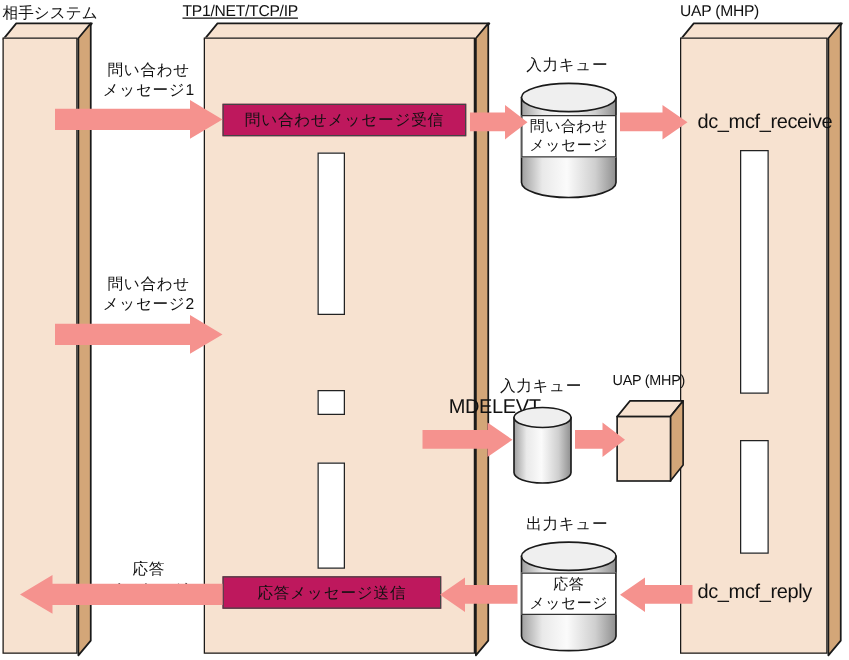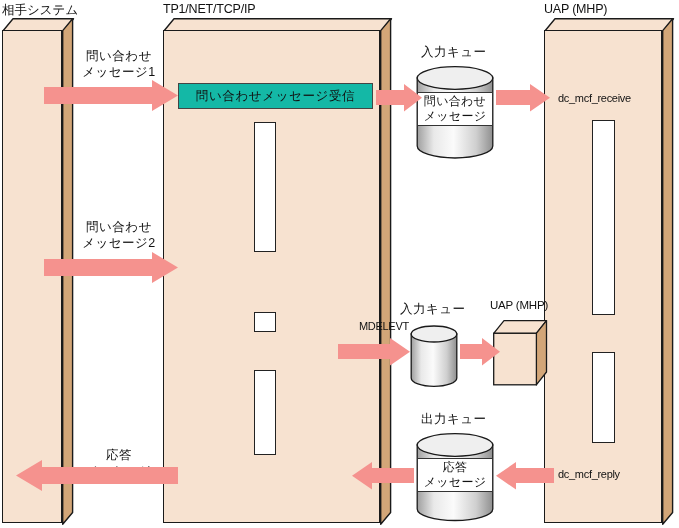--- a/index.html
+++ b/index.html
@@ -25,33 +25,33 @@
   }
   .coltitle.mono{font-family:"Liberation Sans","DejaVu Sans",sans-serif;letter-spacing:-0.2px;}
 
   
   .lifebar{
     position:absolute;background:#ffffff;border:1.4px solid #222;box-sizing:border-box;
   }
 
   
   .procbox{
-    position:absolute;background:#14b8a6;border:1.4px solid #444;box-sizing:border-box;
+    position:absolute;background:#be185d;border:1.4px solid #444;box-sizing:border-box;
     display:flex;align-items:center;justify-content:center;
     font-size:12.5px;white-space:nowrap;color:#111;letter-spacing:0.6px;
   }
 
   
   .lbl{
     position:absolute;font-size:12.5px;line-height:16px;white-space:nowrap;color:#111;
     letter-spacing:0.5px;
   }
   .lbl.center{text-align:center;}
   .lbl.codefont{
-    font-family:"Liberation Sans","DejaVu Sans",sans-serif;letter-spacing:-0.3px;font-size:11px;
+    font-family:"Liberation Sans","DejaVu Sans",sans-serif;letter-spacing:-0.3px;font-size:16px;
   }
 
   
   .cyl{position:absolute;}
   .cyl svg{display:block;overflow:visible;}
   .cyl .cyllabel{
     position:absolute;left:0;width:100%;
     background:#ffffff;border:1.2px solid #333;box-sizing:border-box;
     font-size:12px;line-height:15px;text-align:center;color:#111;
     letter-spacing:0.3px;padding:1px 0;
@@ -74,21 +74,21 @@
   <div class="col3d" style="left:2px;top:18px;width:60px;height:505px;">
     <svg class="cap" width="75" height="14" viewBox="0 0 75 14">
       <polygon points="0.7,13.3 11,0.7 71.5,0.7 61.3,13.3" fill="#f7e2d0" stroke="#1a1a1a" stroke-width="1.4" stroke-linejoin="round"></polygon>
     </svg>
     <div class="front" style="top:12px;height:493px;"></div>
     <svg class="cap" style="left:60px;top:0;" width="14" height="507" viewBox="0 0 14 507">
       <polygon points="0.7,12.6 10.6,0.7 10.6,494.5 0.7,506.3" fill="#d3a678" stroke="#1a1a1a" stroke-width="1.4" stroke-linejoin="round"></polygon>
     </svg>
   </div>
 
-  <div class="coltitle mono" style="left:163px;top:2px;">TP1/NET/TCP/IP</div>
+  <div class="coltitle mono" style="left:146px;top:2px;text-decoration:underline;">TP1/NET/TCP/IP</div>
   <div class="col3d" style="left:163px;top:18px;width:217px;height:505px;">
     <svg class="cap" width="232" height="14" viewBox="0 0 232 14">
       <polygon points="0.7,13.3 11,0.7 228.5,0.7 218.3,13.3" fill="#f7e2d0" stroke="#1a1a1a" stroke-width="1.4" stroke-linejoin="round"></polygon>
     </svg>
     <div class="front" style="top:12px;height:493px;"></div>
     <svg class="cap" style="left:217px;top:0;" width="14" height="507" viewBox="0 0 14 507">
       <polygon points="0.7,12.6 10.6,0.7 10.6,494.5 0.7,506.3" fill="#d3a678" stroke="#1a1a1a" stroke-width="1.4" stroke-linejoin="round"></polygon>
     </svg>
   </div>
 
@@ -119,20 +119,21 @@
     <div>メッセージ2</div>
   </div>
 
   <div class="lbl center" style="left:76px;top:447px;width:86px;">
     <div>応答</div>
     <div>メッセージ</div>
   </div>
 
   <div class="procbox" style="left:178px;top:83px;width:195px;height:26px;">問い合わせメッセージ受信</div>
 
+  <div class="procbox" style="left:178px;top:461px;width:175px;height:26px;">応答メッセージ送信</div>
 
   <div class="lbl center" style="left:170px;top:262px;width:205px;">
   </div>
 
 
   <div class="lbl codefont" style="left:327px;top:318px;margin-left:32px;">MDELEVT</div>
 
   <div class="lbl codefont" style="left:558px;top:90px;">dc_mcf_receive</div>
   <div class="lbl codefont" style="left:558px;top:466px;">dc_mcf_reply</div>
 

